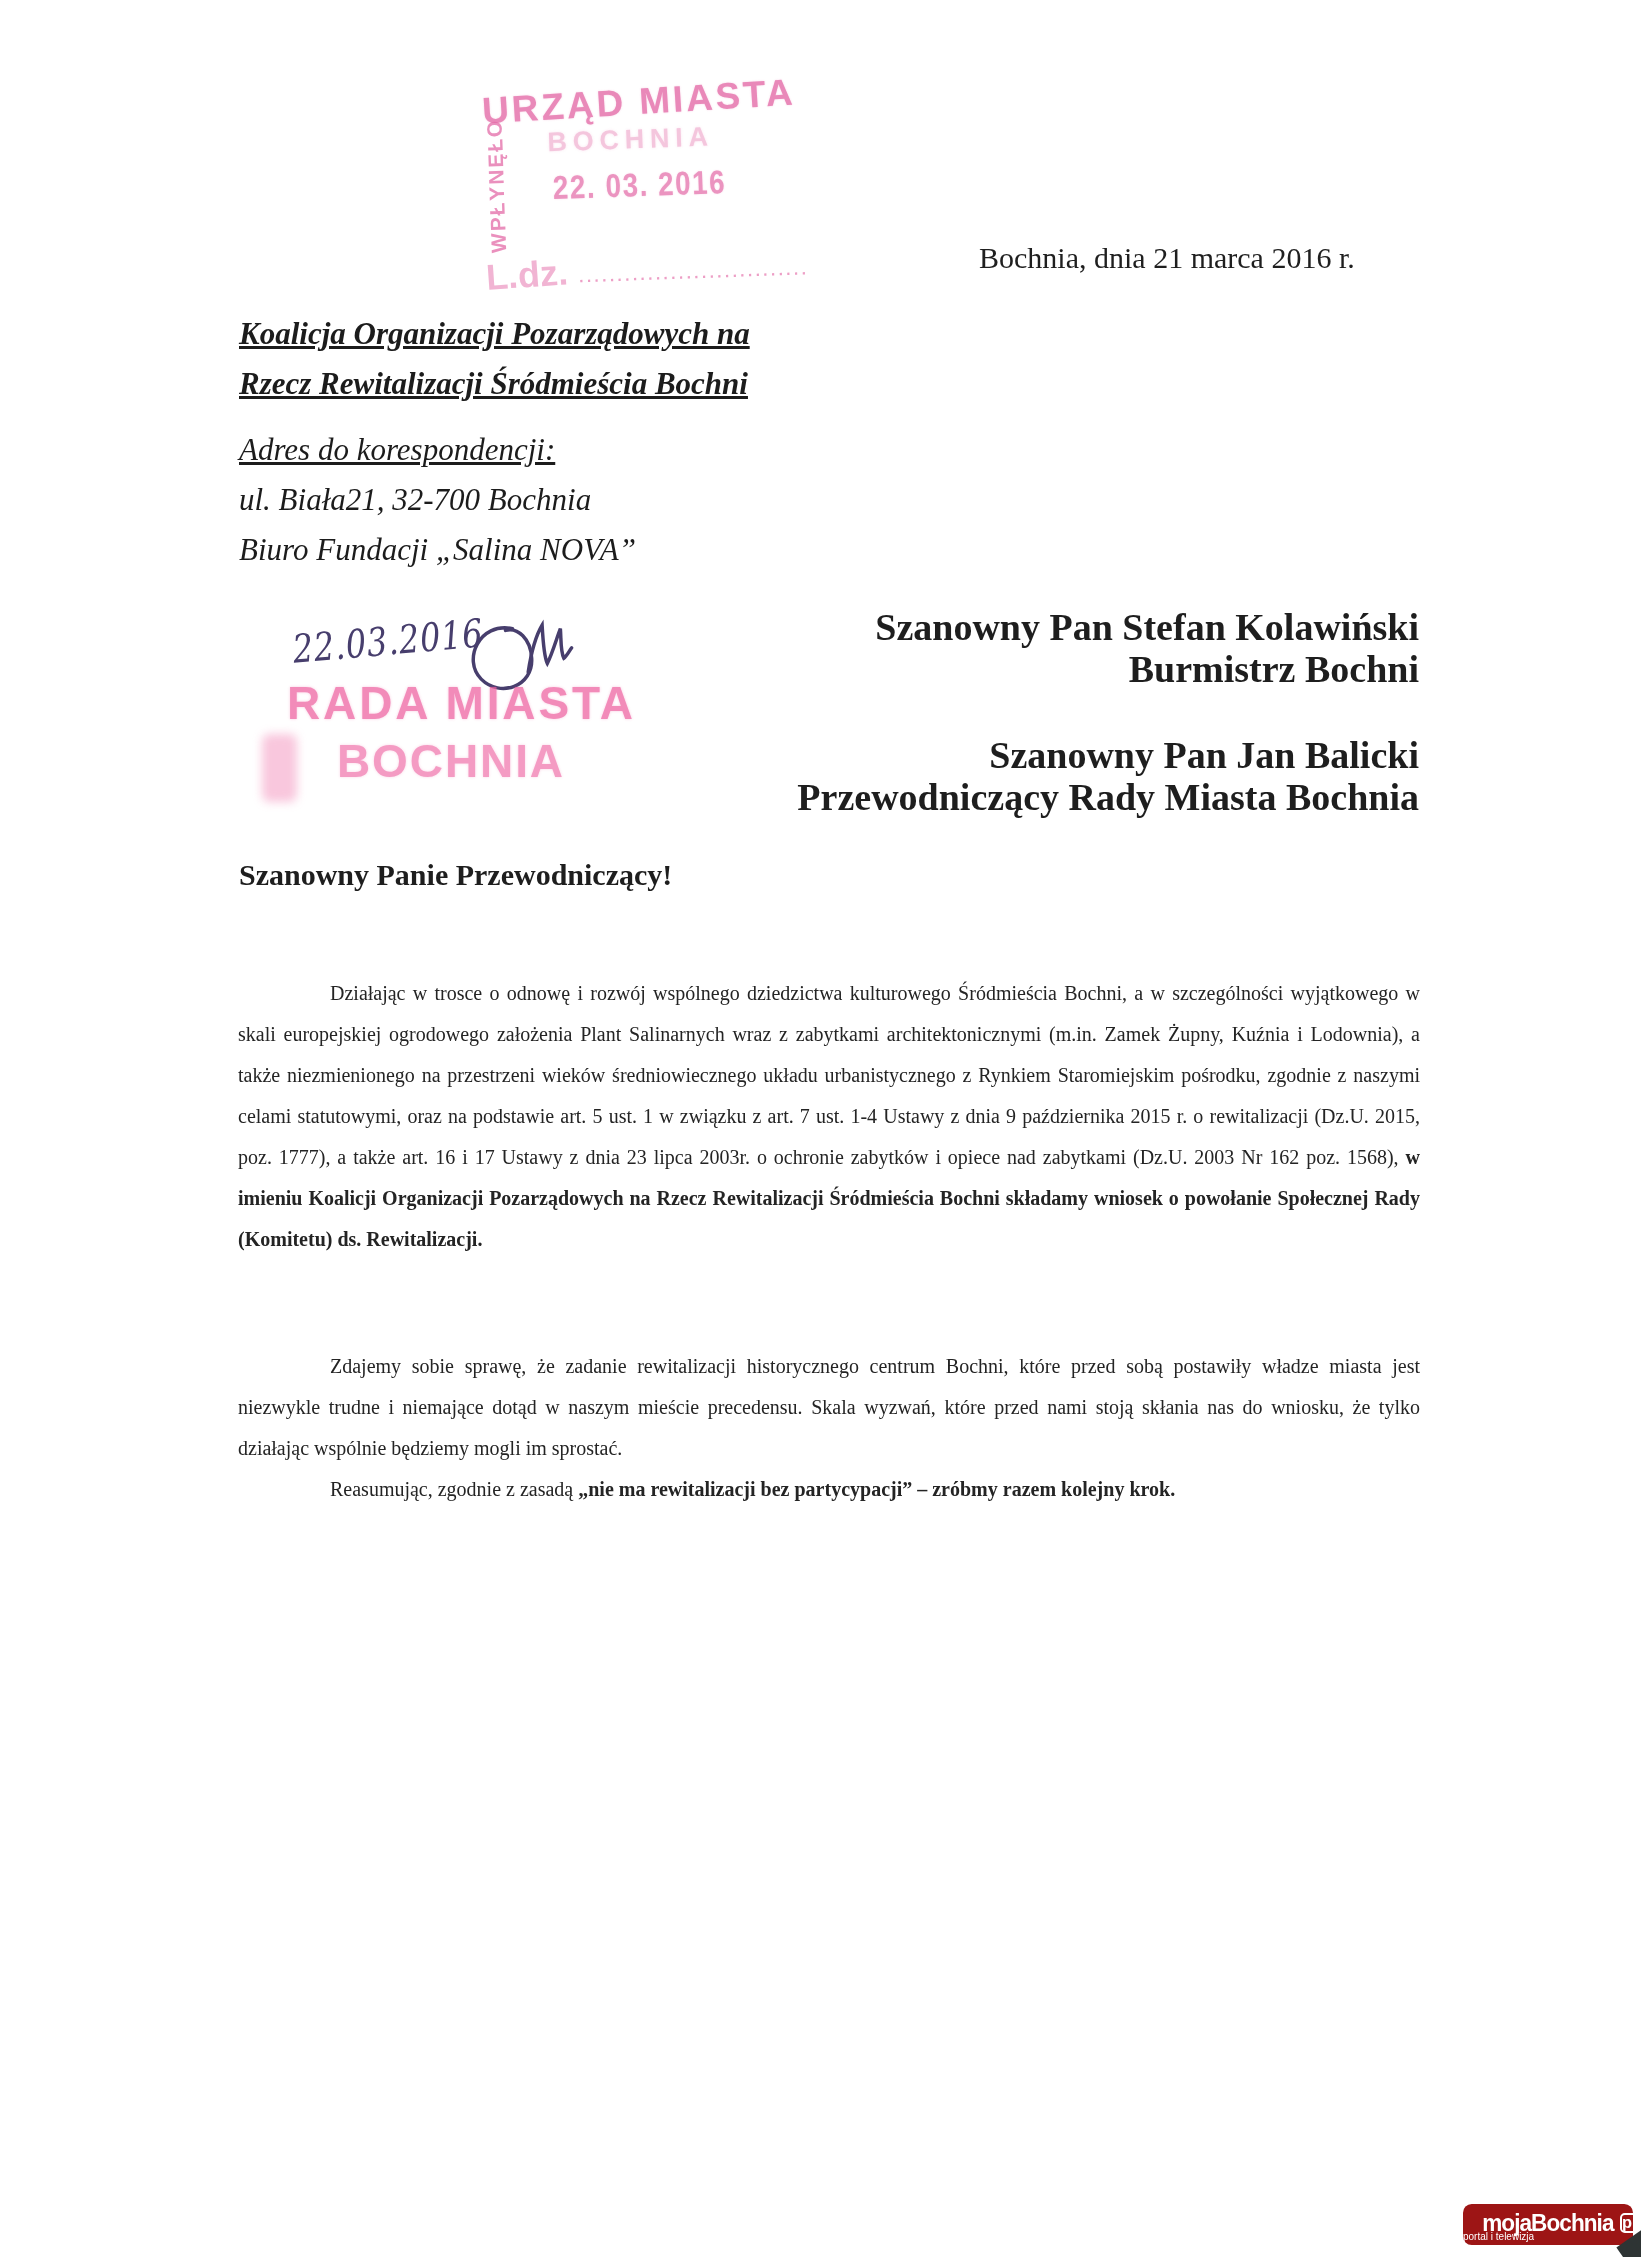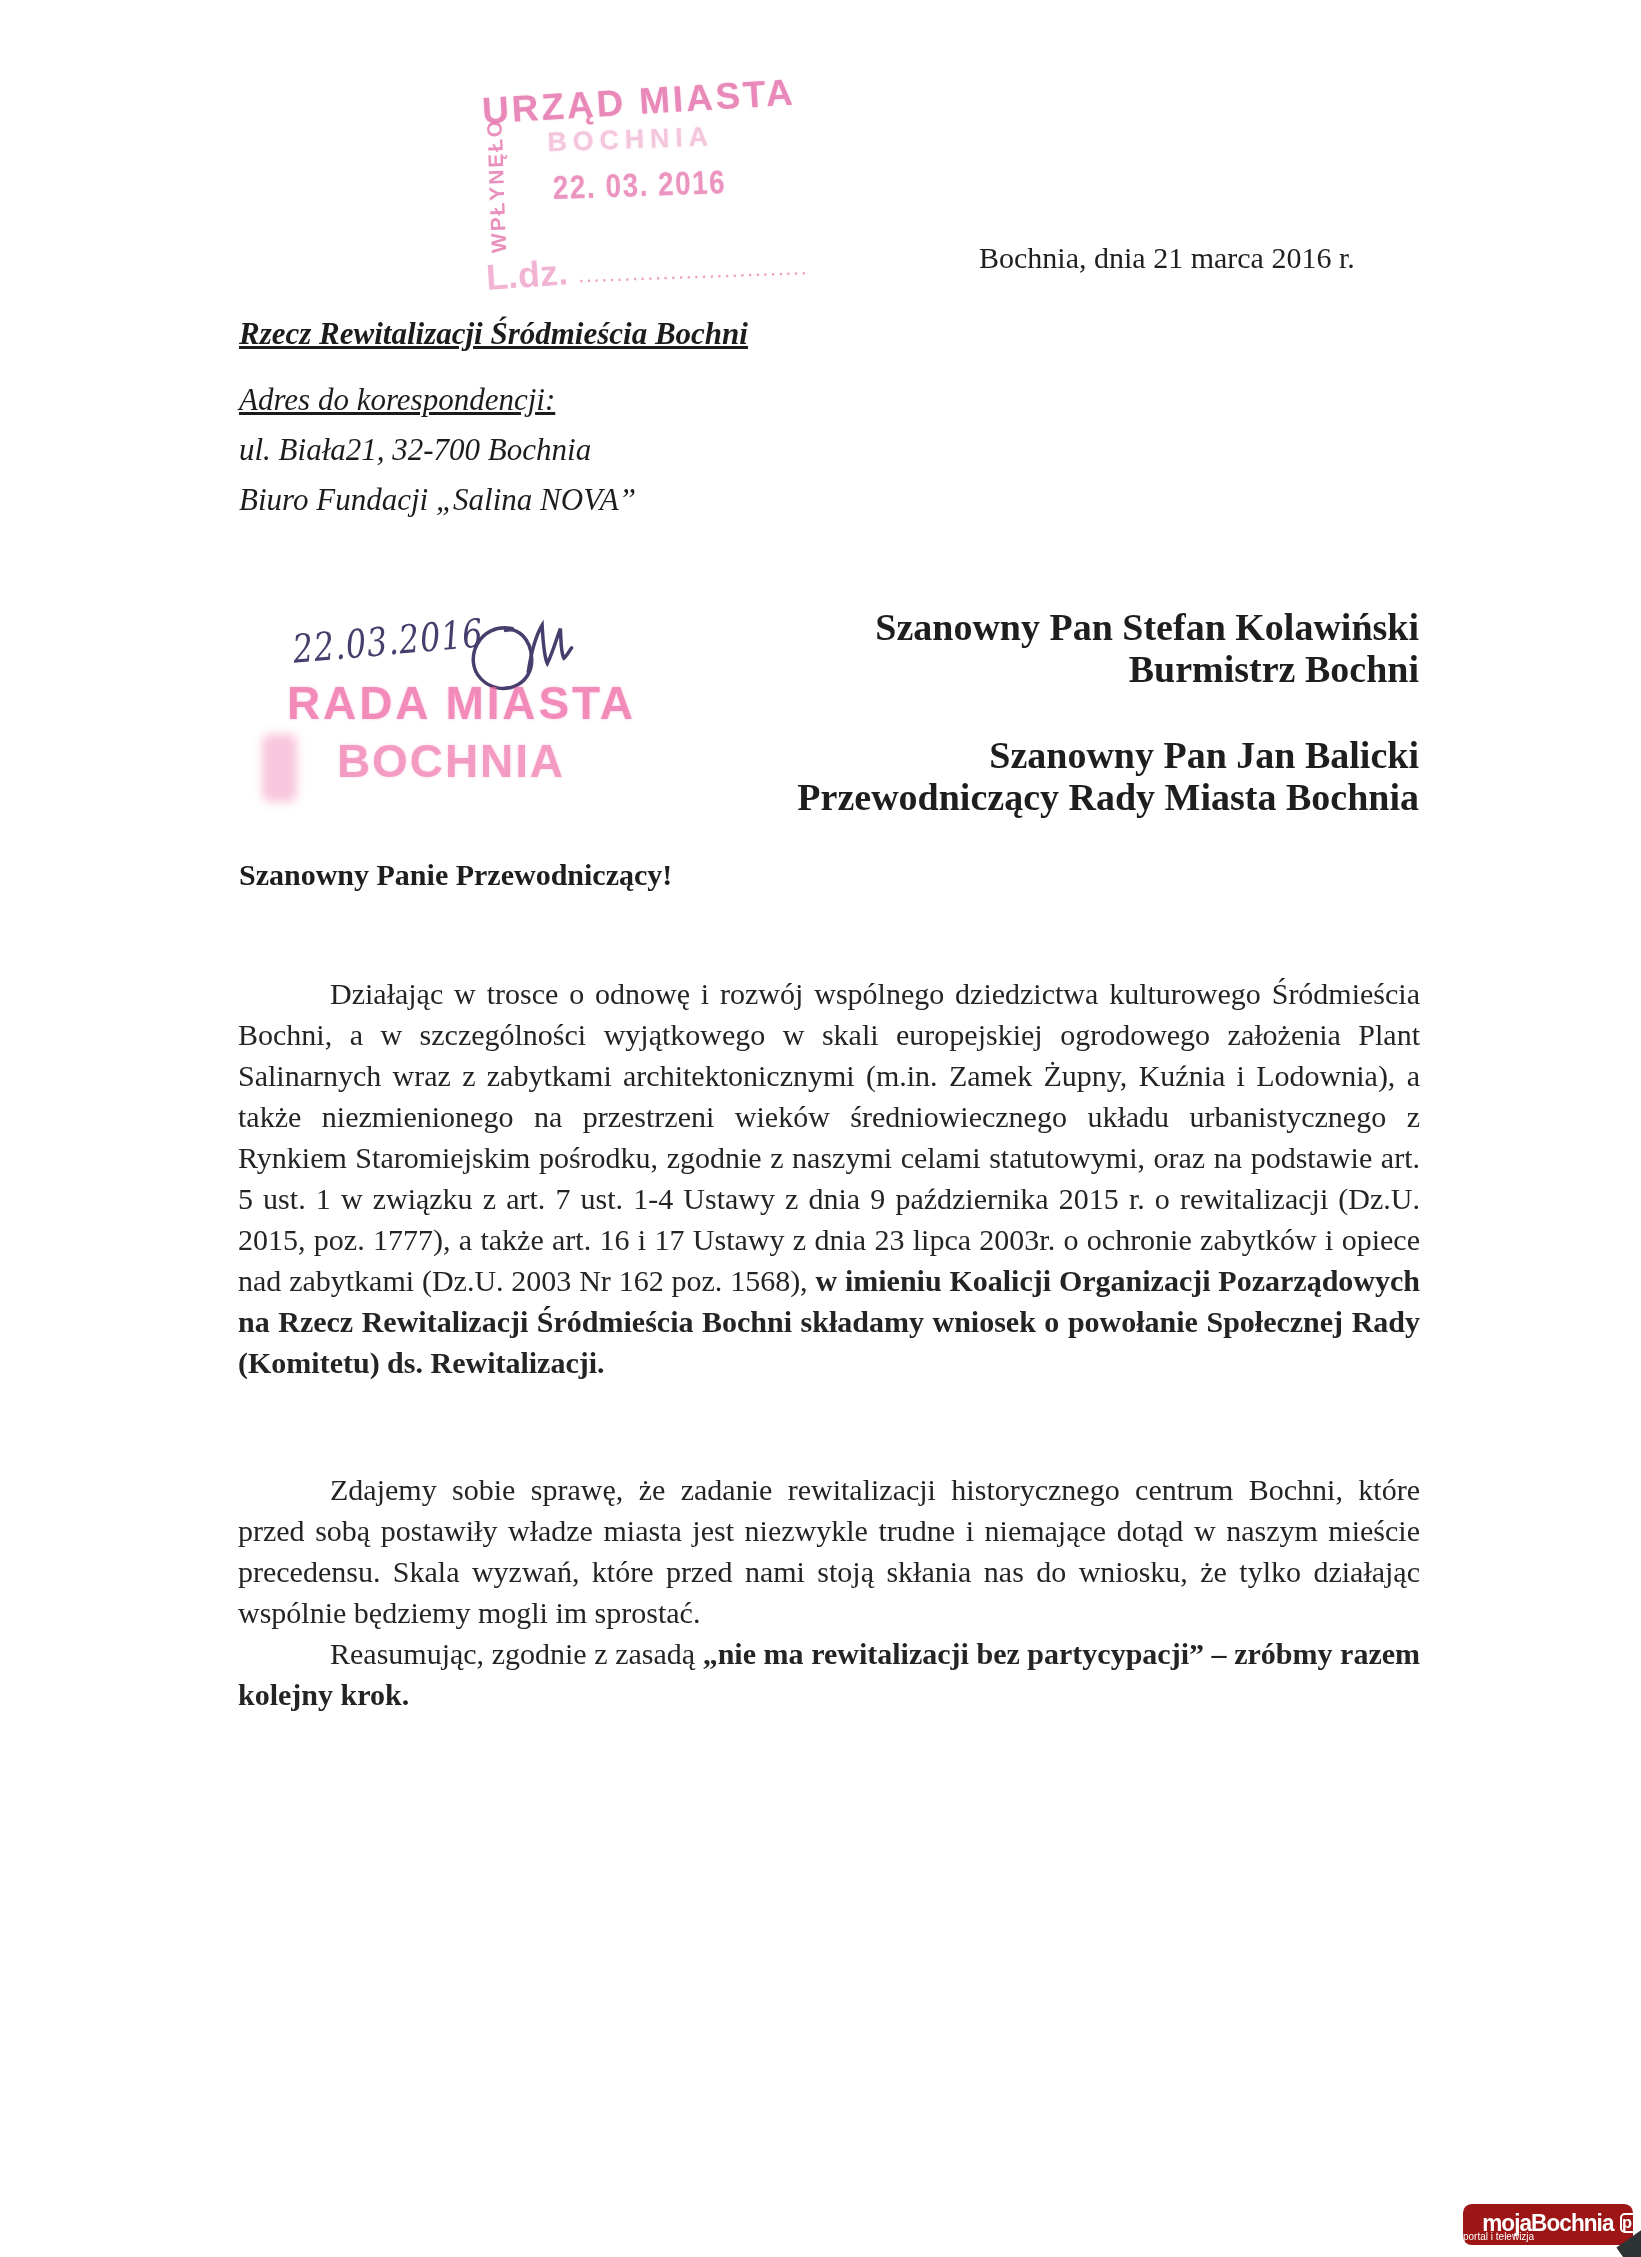--- a/index.html
+++ b/index.html
@@ -103,21 +103,21 @@
 
   
   .salutation{
     position:absolute;left:239px;top:852px;
     font-weight:bold;font-size:30px;line-height:45px;color:#1e1e1e;
   }
 
   
   .letter-body{
     position:absolute;left:238px;top:973px;width:1182px;
-    font-size:30px;line-height:41px;text-align:justify;color:#242424;
+    font-size:20px;line-height:41px;text-align:justify;color:#242424;
   }
   .letter-body p{margin:0;text-indent:92px;}
   .letter-body .para2{margin-top:86px;}
   .letter-body .b{font-weight:bold;}
 
   
   .logo{
     position:absolute;left:1463px;top:2204px;width:170px;height:41px;
     background:#9d1515;border-radius:8.7px;
     font-family:"Liberation Sans","DejaVu Sans",sans-serif;
@@ -156,20 +156,21 @@
     <div class="rs-sub">BOCHNIA</div>
     <div class="rs-side">WPŁYNĘŁO</div>
     <div class="rs-date">22. 03. 2016</div>
     <div class="rs-ldz">L.dz.</div>
     <div class="rs-dots">..............................</div>
   </div>
 
   <div class="dateline">Bochnia, dnia 21 marca 2016 r.</div>
 
   <div class="sender">
+    <div class="org">Koalicja Organizacji Pozarządowych na</div>
     <div class="org">Rzecz Rewitalizacji Śródmieścia Bochni</div>
     <div class="sender-gap"></div>
     <div class="lbl">Adres do korespondencji:</div>
     <div>ul. Biała21, 32-700 Bochnia</div>
     <div>Biuro Fundacji „Salina NOVA”</div>
   </div>
 
   <div class="council-stamp">
     <div class="cs-hand">22.03.2016</div>
     <svg class="cs-sig" width="126" height="87" viewBox="0 0 140 100">

